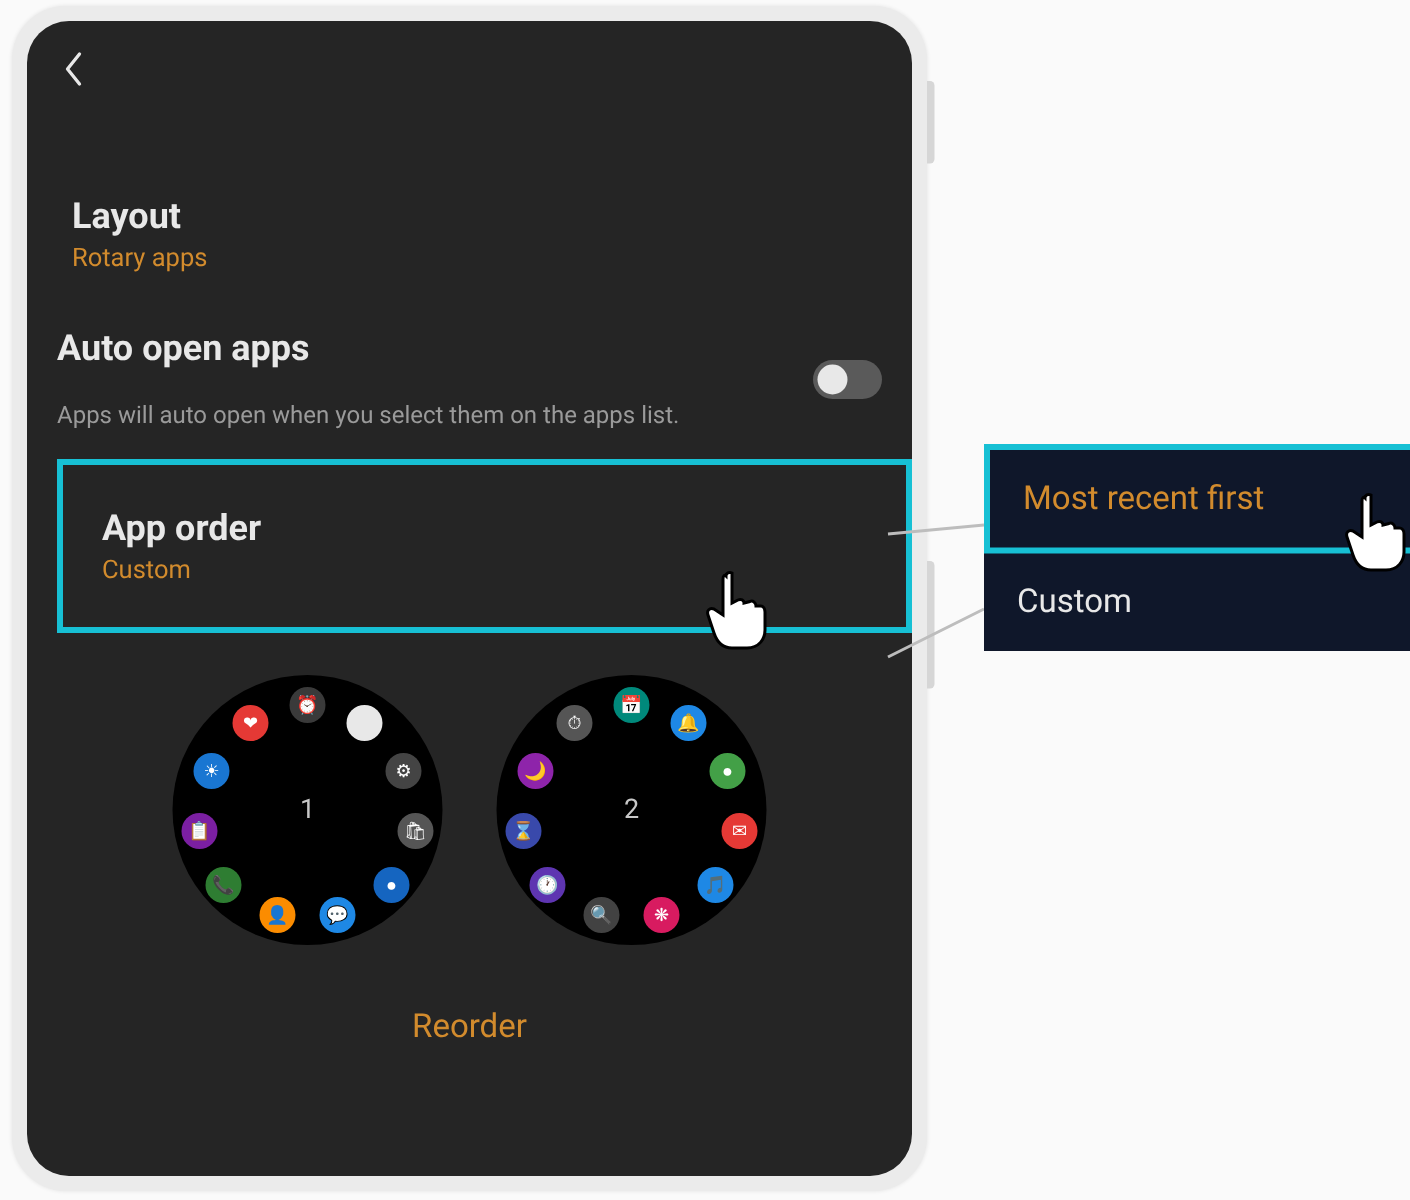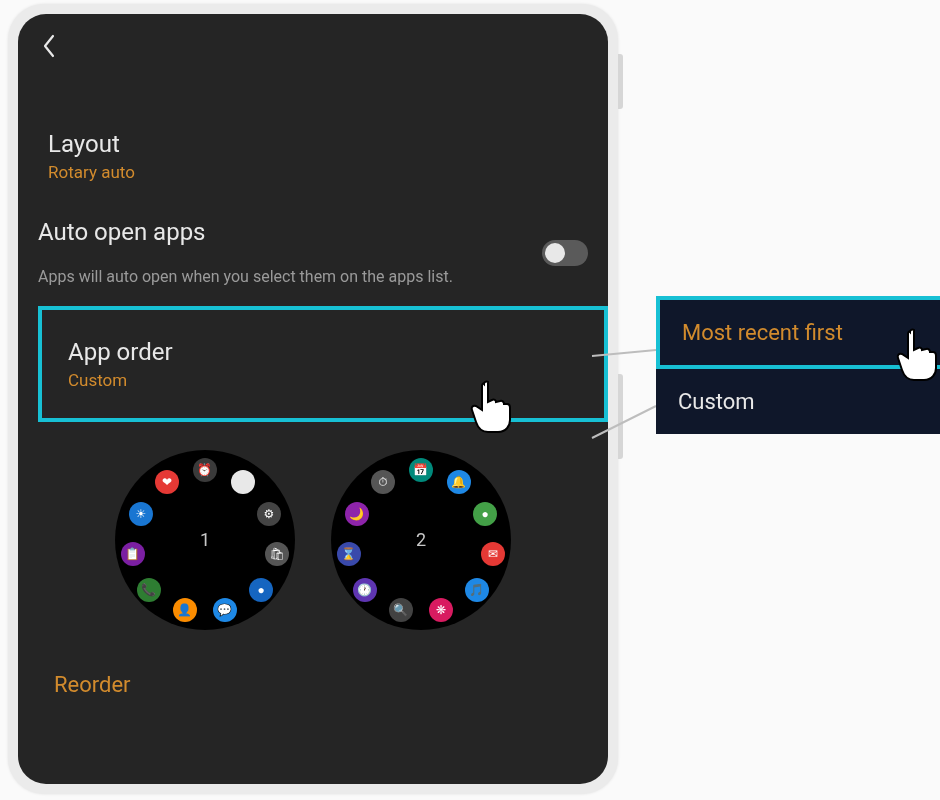--- a/index.html
+++ b/index.html
@@ -50,21 +50,21 @@
   }
   .settings-list {
     padding: 40px 0 0;
   }
   .setting-row {
     padding: 18px 30px;
   }
   .setting-title {
     font-size: 24px;
     color: #e8e8e8;
-    font-weight: 400;
+    font-weight: 700;
   }
   .setting-subtitle {
     font-size: 17px;
     color: #d28b2d;
     margin-top: 4px;
   }
   .setting-desc {
     font-size: 16px;
     color: #9a9a9a;
     margin-top: 20px;
@@ -132,23 +132,22 @@
     width: 24px;
     height: 24px;
     border-radius: 50%;
     display: flex;
     align-items: center;
     justify-content: center;
     font-size: 12px;
     color: #fff;
   }
   .reorder-btn {
-    text-align: left;
+    text-align: center;
     padding: 24px 0 8px;
-    margin-left: 36px;
   }
   .reorder-text {
     color: #d28b2d;
     font-size: 22px;
     font-weight: 400;
   }
   .popup {
     position: absolute;
     left: 656px;
     top: 296px;
@@ -189,21 +188,21 @@
         <svg class="back-chevron" viewBox="0 0 14 24">
           <path d="M11 2 L3 12 L11 22" stroke="currentColor" stroke-width="2.2" fill="none" stroke-linecap="round" stroke-linejoin="round"></path>
         </svg>
       </div>
     </div>
 
     <div class="settings-list">
 
       <div class="setting-row">
         <div class="setting-title">Layout</div>
-        <div class="setting-subtitle">Rotary auto</div>
+        <div class="setting-subtitle">Rotary apps</div>
       </div>
 
       <div class="setting-toggle-row">
         <div class="toggle-left">
           <div class="setting-title">Auto open apps</div>
           <div class="setting-desc">Apps will auto open when you select them on the apps list.</div>
         </div>
         <div class="toggle">
           <div class="toggle-knob"></div>
         </div>

